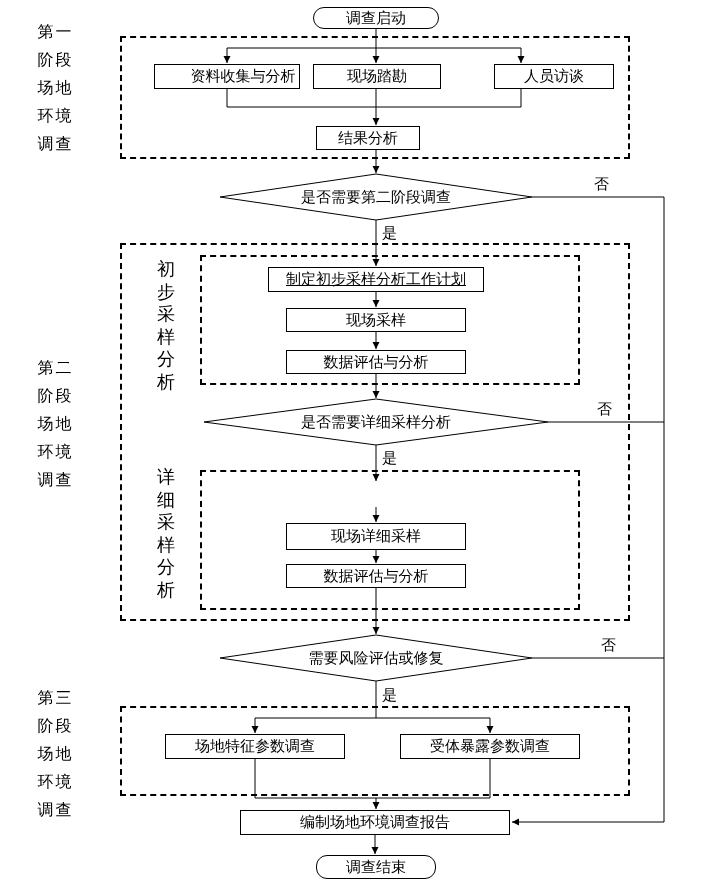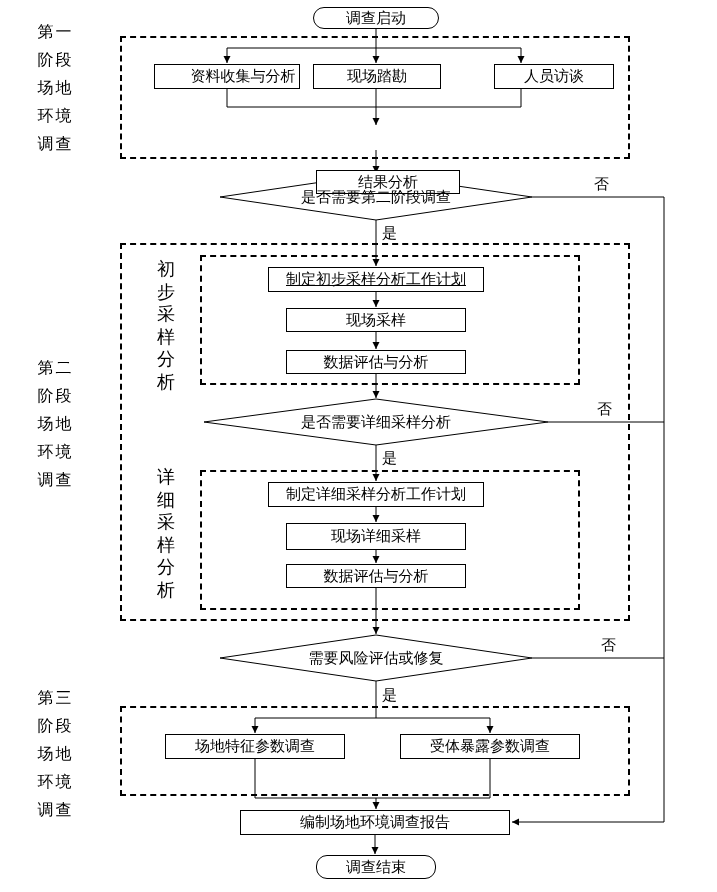--- a/index.html
+++ b/index.html
@@ -134,25 +134,24 @@
       <line x1="376" y1="798" x2="376" y2="809" marker-end="url(#arr)"></line>
 
       <line x1="375" y1="835" x2="375" y2="854" marker-end="url(#arr)"></line>
     </g>
   </svg>
 
   <div class="node rounded" style="left:313px; top:7px;   width:126px; height:22px;">调查启动</div>
   <div class="node" style="left:154px; top:64px;  width:146px; height:25px;padding-left:32px;">资料收集与分析</div>
   <div class="node" style="left:313px; top:64px;  width:128px; height:25px;">现场踏勘</div>
   <div class="node" style="left:461px; top:64px;  width:120px; height:25px;margin-left:33px;">人员访谈</div>
-  <div class="node" style="left:316px; top:126px; width:144px; height:24px;margin-top:44px;">结果分析</div>
+  <div class="node" style="left:316px; top:126px; width:104px; height:24px;">结果分析</div>
   <div class="node" style="left:268px; top:267px; width:216px; height:25px;text-decoration:underline;">制定初步采样分析工作计划</div>
   <div class="node" style="left:286px; top:308px; width:180px; height:24px;">现场采样</div>
   <div class="node" style="left:286px; top:350px; width:180px; height:24px;">数据评估与分析</div>
-  <div class="node" style="left:268px; top:482px; width:216px; height:25px;">制定详细采样分析工作计划</div>
   <div class="node" style="left:286px; top:523px; width:180px; height:27px;">现场详细采样</div>
   <div class="node" style="left:286px; top:564px; width:180px; height:24px;">数据评估与分析</div>
   <div class="node" style="left:165px; top:734px; width:180px; height:25px;">场地特征参数调查</div>
   <div class="node" style="left:400px; top:734px; width:180px; height:25px;">受体暴露参数调查</div>
   <div class="node" style="left:240px; top:810px; width:270px; height:25px;">编制场地环境调查报告</div>
   <div class="node rounded" style="left:316px; top:855px; width:120px; height:24px;">调查结束</div>
 
   <div class="dtext" style="left:220px; top:174px; width:312px; height:46px;">是否需要第二阶段调查</div>
   <div class="dtext" style="left:204px; top:399px; width:344px; height:46px;">是否需要详细采样分析</div>
   <div class="dtext" style="left:220px; top:635px; width:312px; height:46px;">需要风险评估或修复</div>

